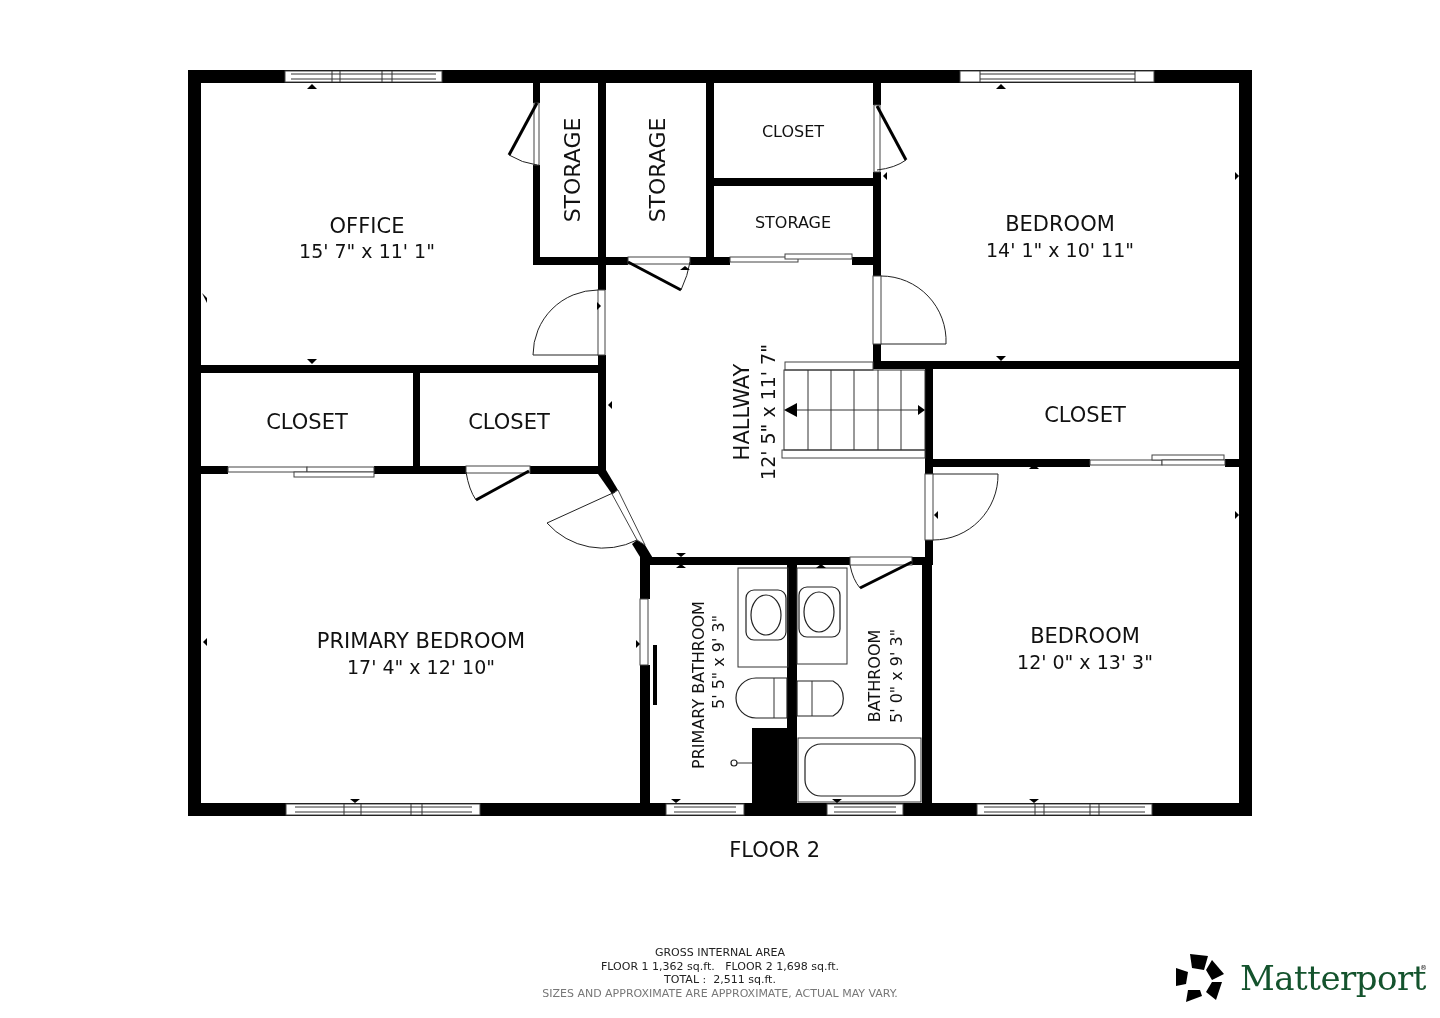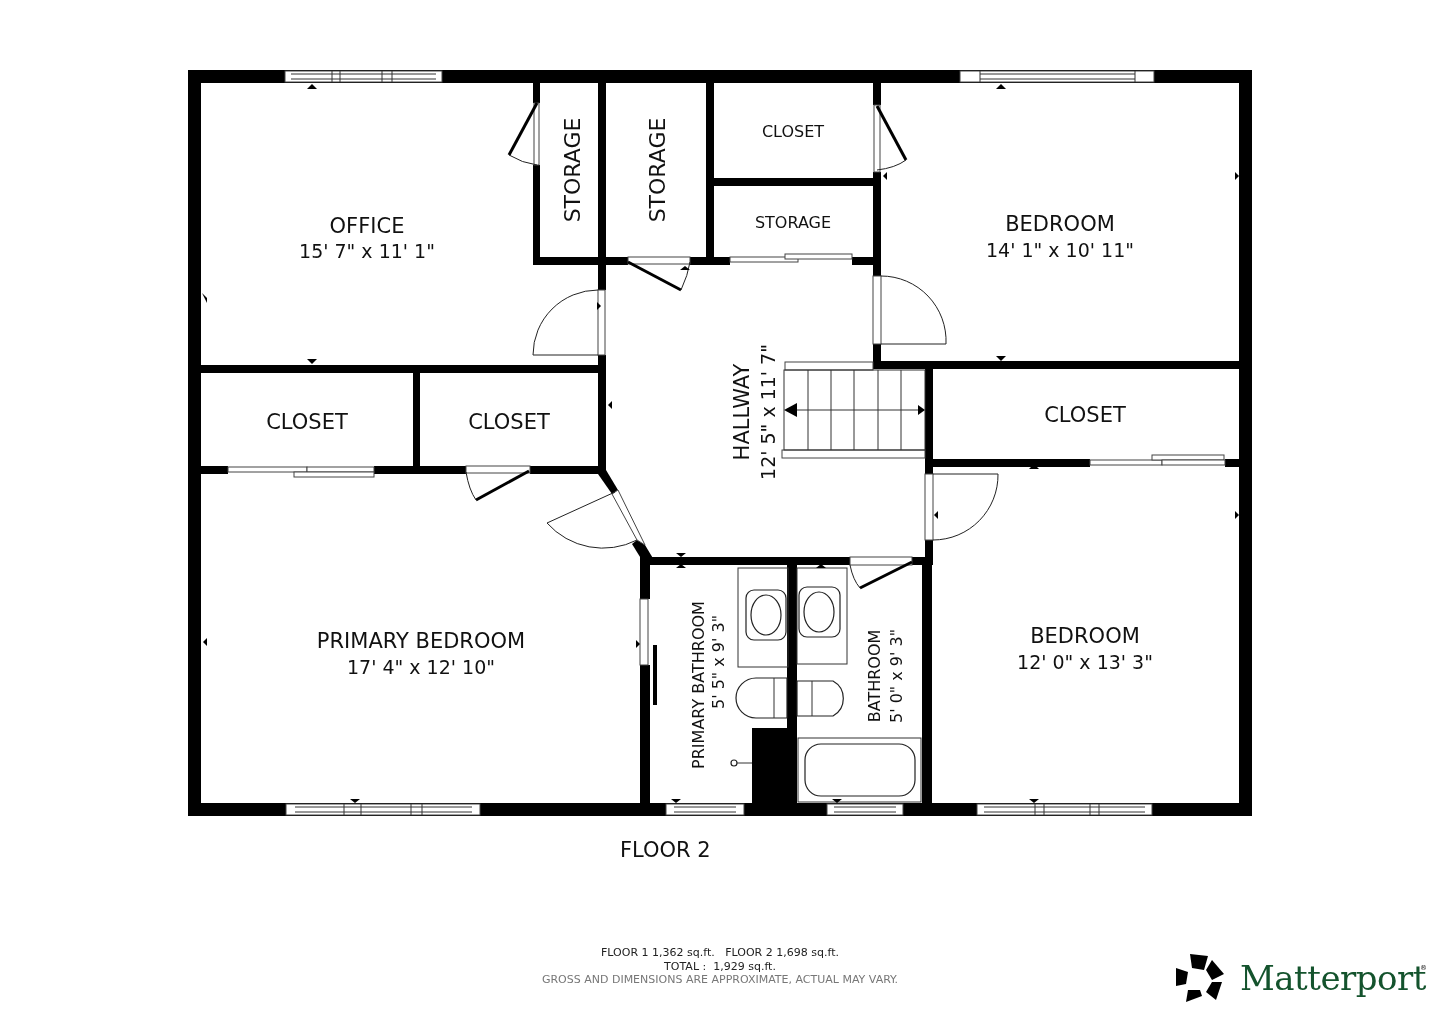--- a/index.html
+++ b/index.html
@@ -9,21 +9,21 @@
   .win { fill:#fff; stroke:#444; stroke-width:1; }
   .thin { fill:none; stroke:#333; stroke-width:1; }
   .door { fill:none; stroke:#000; stroke-width:3; }
   .arc { fill:none; stroke:#222; stroke-width:1; }
   .fixture { fill:#fff; stroke:#222; stroke-width:1.2; }
   .rlabel { font-family:"DejaVu Sans", sans-serif; font-size:21px; fill:#111; text-anchor:middle; }
   .rdim { font-family:"DejaVu Sans", sans-serif; font-size:19px; fill:#111; text-anchor:middle; }
   .slabel { font-family:"DejaVu Sans", sans-serif; font-size:16px; fill:#111; text-anchor:middle; }
   .vlabel { font-family:"DejaVu Sans", sans-serif; font-size:22px; fill:#111; text-anchor:middle; }
   .bath-label { font-family:"DejaVu Sans", sans-serif; font-size:16px; fill:#111; text-anchor:middle; }
-  .floor-title { position:absolute; left:620px; top:838px; width:200px; text-align:left; font-size:21px; color:#111; }
+  .floor-title { position:absolute; left:620px; top:838px; width:200px; text-align:right; font-size:21px; color:#111; }
   .gia { position:absolute; left:470px; top:946px; width:500px; text-align:center; font-size:11px; line-height:13.5px; color:#222; }
   .gia .disclaimer { color:#777; }
   .brand { position:absolute; left:1172px; top:952px; width:260px; height:54px; }
   .brand-name { position:absolute; left:68px; top:6px; font-family:"DejaVu Serif", serif; font-size:34px; color:#14532d; letter-spacing:-0.5px; }
   .brand-reg { position:absolute; left:248px; top:12px; font-size:7px; color:#111; }
   .brand-mark { position:absolute; left:0; top:0; width:56px; height:54px; }
 </style>
 </head>
 <body>
 
@@ -268,23 +268,24 @@
     <polygon points="832,799 837,803 842,799"></polygon>
     <polygon points="350,799 355,803 360,799"></polygon>
     <polygon points="597,302 601,306 597,310"></polygon>
     <polygon points="680,270 685,266 690,270"></polygon>
   </g>
 </svg>
 
 <div class="floor-title">FLOOR 2</div>
 
 <div class="gia">
+  <div>GROSS INTERNAL AREA</div>
   <div style="white-space:pre;">FLOOR 1 1,362 sq.ft.   FLOOR 2 1,698 sq.ft.</div>
-  <div style="white-space:pre;">TOTAL :  1,929 sq.ft.</div>
-  <div class="disclaimer">GROSS AND DIMENSIONS ARE APPROXIMATE, ACTUAL MAY VARY.</div>
+  <div style="white-space:pre;">TOTAL :  2,511 sq.ft.</div>
+  <div class="disclaimer">SIZES AND APPROXIMATE ARE APPROXIMATE, ACTUAL MAY VARY.</div>
 </div>
 
 <div class="brand">
   <svg class="brand-mark" viewBox="0 0 56 54">
     <polygon points="18,2 36,4 32,18 20,16" fill="#000"></polygon>
     <polygon points="40,8 52,22 40,28 34,18" fill="#000"></polygon>
     <polygon points="50,30 44,48 34,40 40,30" fill="#000"></polygon>
     <polygon points="30,44 14,50 16,38 28,38" fill="#000"></polygon>
     <polygon points="4,34 4,16 16,20 14,32" fill="#000"></polygon>
   </svg>

